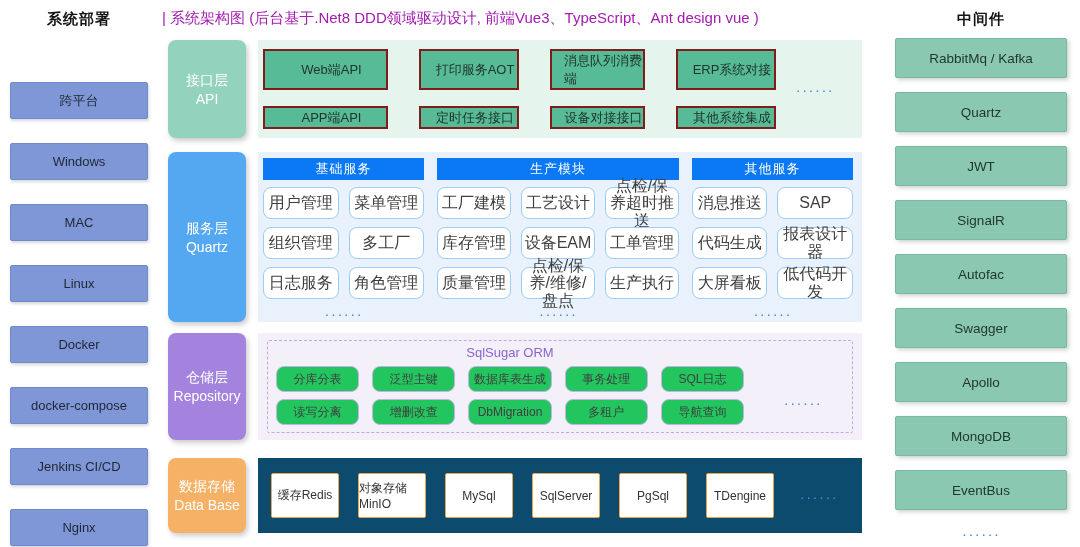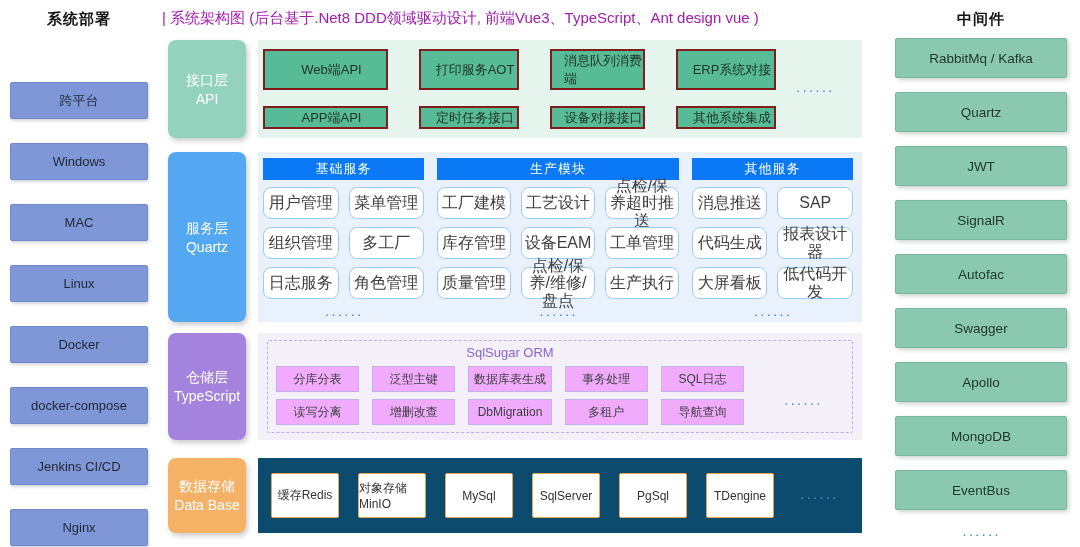--- a/index.html
+++ b/index.html
@@ -61,21 +61,21 @@
             display:flex;align-items:center;justify-content:center;text-align:center;
             font-size:16px;color:#3f3f3f;line-height:1.1;padding:0 2px;}
   .svc-more{text-align:center;margin-top:9px;}
 
   
   .body-repo{background:#f4f0fa;padding:7px 9px;}
   .repo-inner{height:100%;box-sizing:border-box;border:1px dashed #bfa9e5;border-radius:2px;
               display:flex;flex-direction:column;position:relative;padding:4px 108px 7px 8px;}
   .repo-title{text-align:center;color:#8a63cf;font-size:13px;margin-bottom:6px;flex:0 0 auto;}
   .repo-cells{display:grid;grid-template-columns:repeat(5,minmax(0,1fr));gap:7px 13px;flex:1;}
-  .repo-cell{background:#f0abfc;border:1px solid #c4b1e9;border-radius:0;
+  .repo-cell{background:#22c55e;border:1px solid #c4b1e9;border-radius:8px;
              display:flex;align-items:center;justify-content:center;font-size:12px;color:#3f3f3f;}
   .repo-dots{position:absolute;right:30px;top:56px;}
 
   
   .body-db{background:#0c4a6e;display:flex;align-items:center;gap:19px;padding:0 88px 0 13px;}
   .db-cell{flex:1;height:43px;background:#fff;border:1px solid #eba54e;border-radius:2px;
            display:flex;align-items:center;justify-content:center;font-size:12px;color:#333;}
 </style>
 </head>
 <body>
@@ -171,21 +171,21 @@
               <div class="svc-cell">低代码开发</div>
             </div>
             <div class="dots svc-more">......</div>
           </div>
         </div>
     </section>
 
     <section class="row row-repo">
       <div class="layer-label label-repo">
         <span>仓储层</span>
-        <span>TypeScript</span>
+        <span>Repository</span>
       </div>
       <div class="layer-body body-repo">
         <div class="repo-inner">
           <div class="repo-title">SqlSugar ORM</div>
           <div class="repo-cells">
 
           <div class="repo-cell">分库分表</div>
               <div class="repo-cell">泛型主键</div>
               <div class="repo-cell">数据库表生成</div>
               <div class="repo-cell">事务处理</div>

